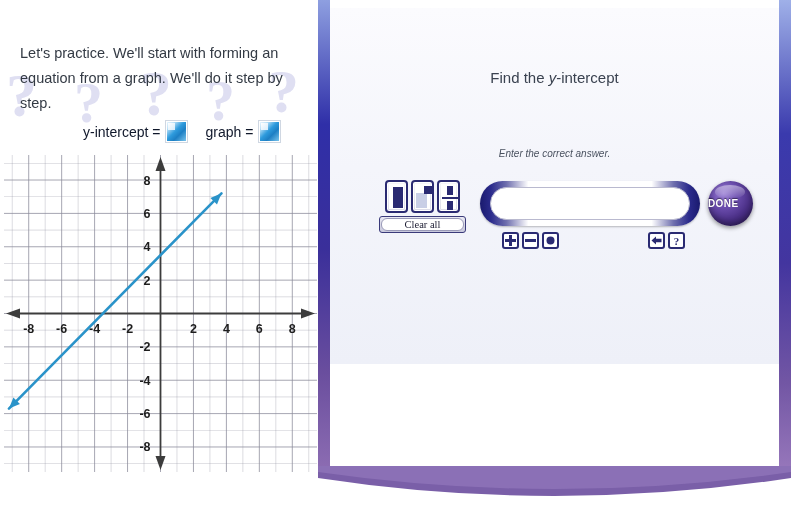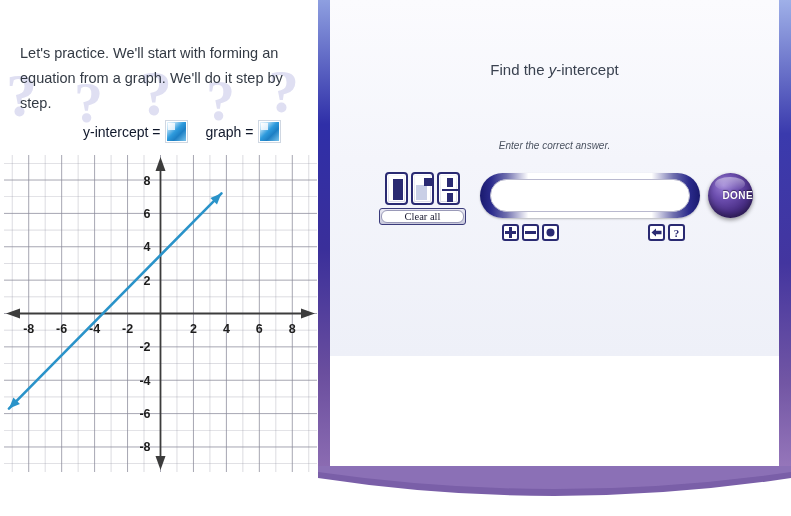--- a/index.html
+++ b/index.html
@@ -65,21 +65,21 @@
     position: absolute; right: 0px; top: 0px; width: 12px; height: 478px;
     background: linear-gradient(to bottom, #9fb0e8 0%, #3a3aad 28%, #43359f 55%, #7256a4 80%, #9a7abd 100%);
   }
   #frame-bottom {
     position: absolute; left: 0px; top: 466px; width: 473px; height: 50px;
     overflow: hidden;
   }
   #frame-bottom svg { display: block; }
 
   #right-page {
-    position: absolute; left: 12px; top: 0px; width: 449px; height: 356px;
+    position: absolute; left: 12px; top: 8px; width: 449px; height: 356px;
     background: linear-gradient(to bottom, #fbfbfe 0%, #f4f5fb 45%, #eef0f8 100%);
     overflow: hidden;
   }
 
   #prompt-title {
     position: absolute; left: 0; top: 61px; width: 100%;
     text-align: center; font-size: 15px; color: #3a4250;
   }
   #prompt-title i { font-style: italic; }
   #instruction {
@@ -157,21 +157,21 @@
     position: relative;
   }
   .mini-btn svg { display: block; }
 
   #done-btn {
     position: absolute; left: 378px; top: 173px; width: 45px; height: 45px;
     border-radius: 50%;
     background:
       radial-gradient(circle at 35% 28%, #9a7fd4 0%, #6d4fb0 30%, #4a2f86 62%, #2e1a5c 100%);
     box-shadow: 0 2px 4px rgba(0,0,0,0.4), inset 0 -3px 6px rgba(0,0,0,0.35);
-    display: flex; align-items: center; justify-content: flex-end;
+    display: flex; align-items: center; justify-content: flex-start;
     cursor: pointer;
   }
   #done-btn .txt {
     font-size: 10px; font-weight: bold; color: #ffffff;
     letter-spacing: 0.4px;
     text-shadow: 0 -1px 1px rgba(0,0,0,0.5);
   }
   #done-btn::before {
     content: ""; position: absolute; left: 7px; top: 4px;
     width: 30px; height: 14px; border-radius: 50%;

